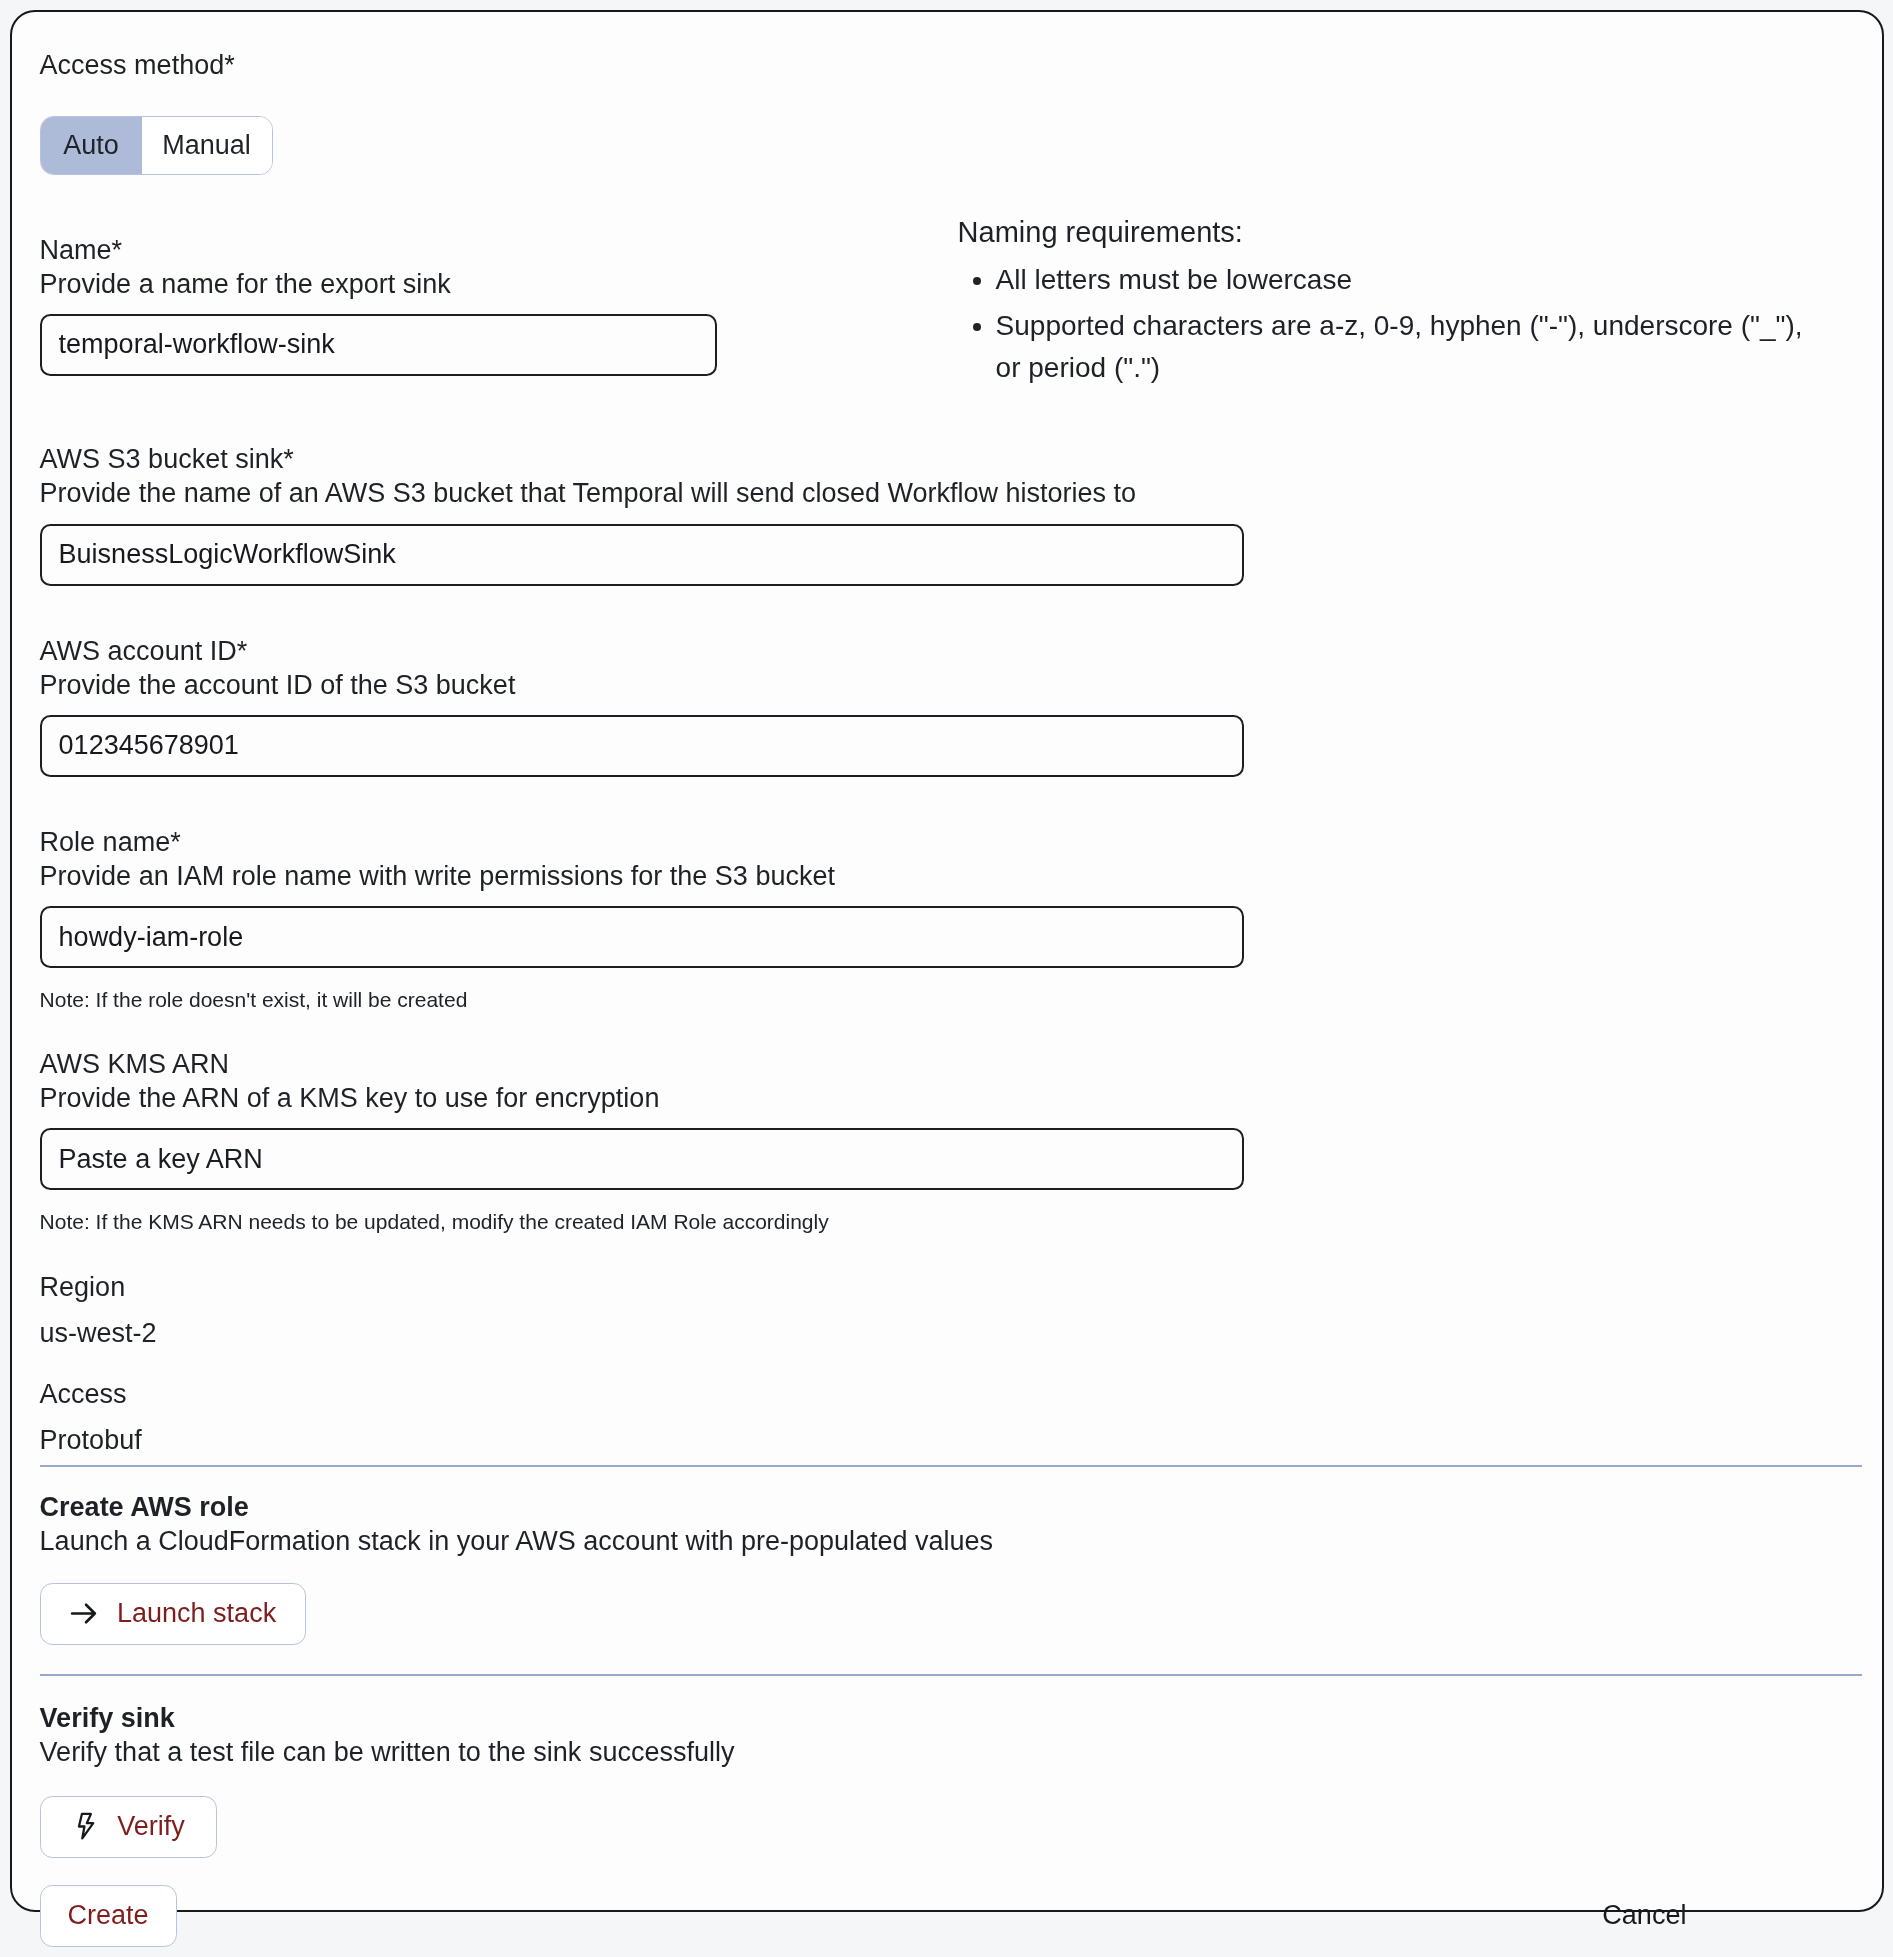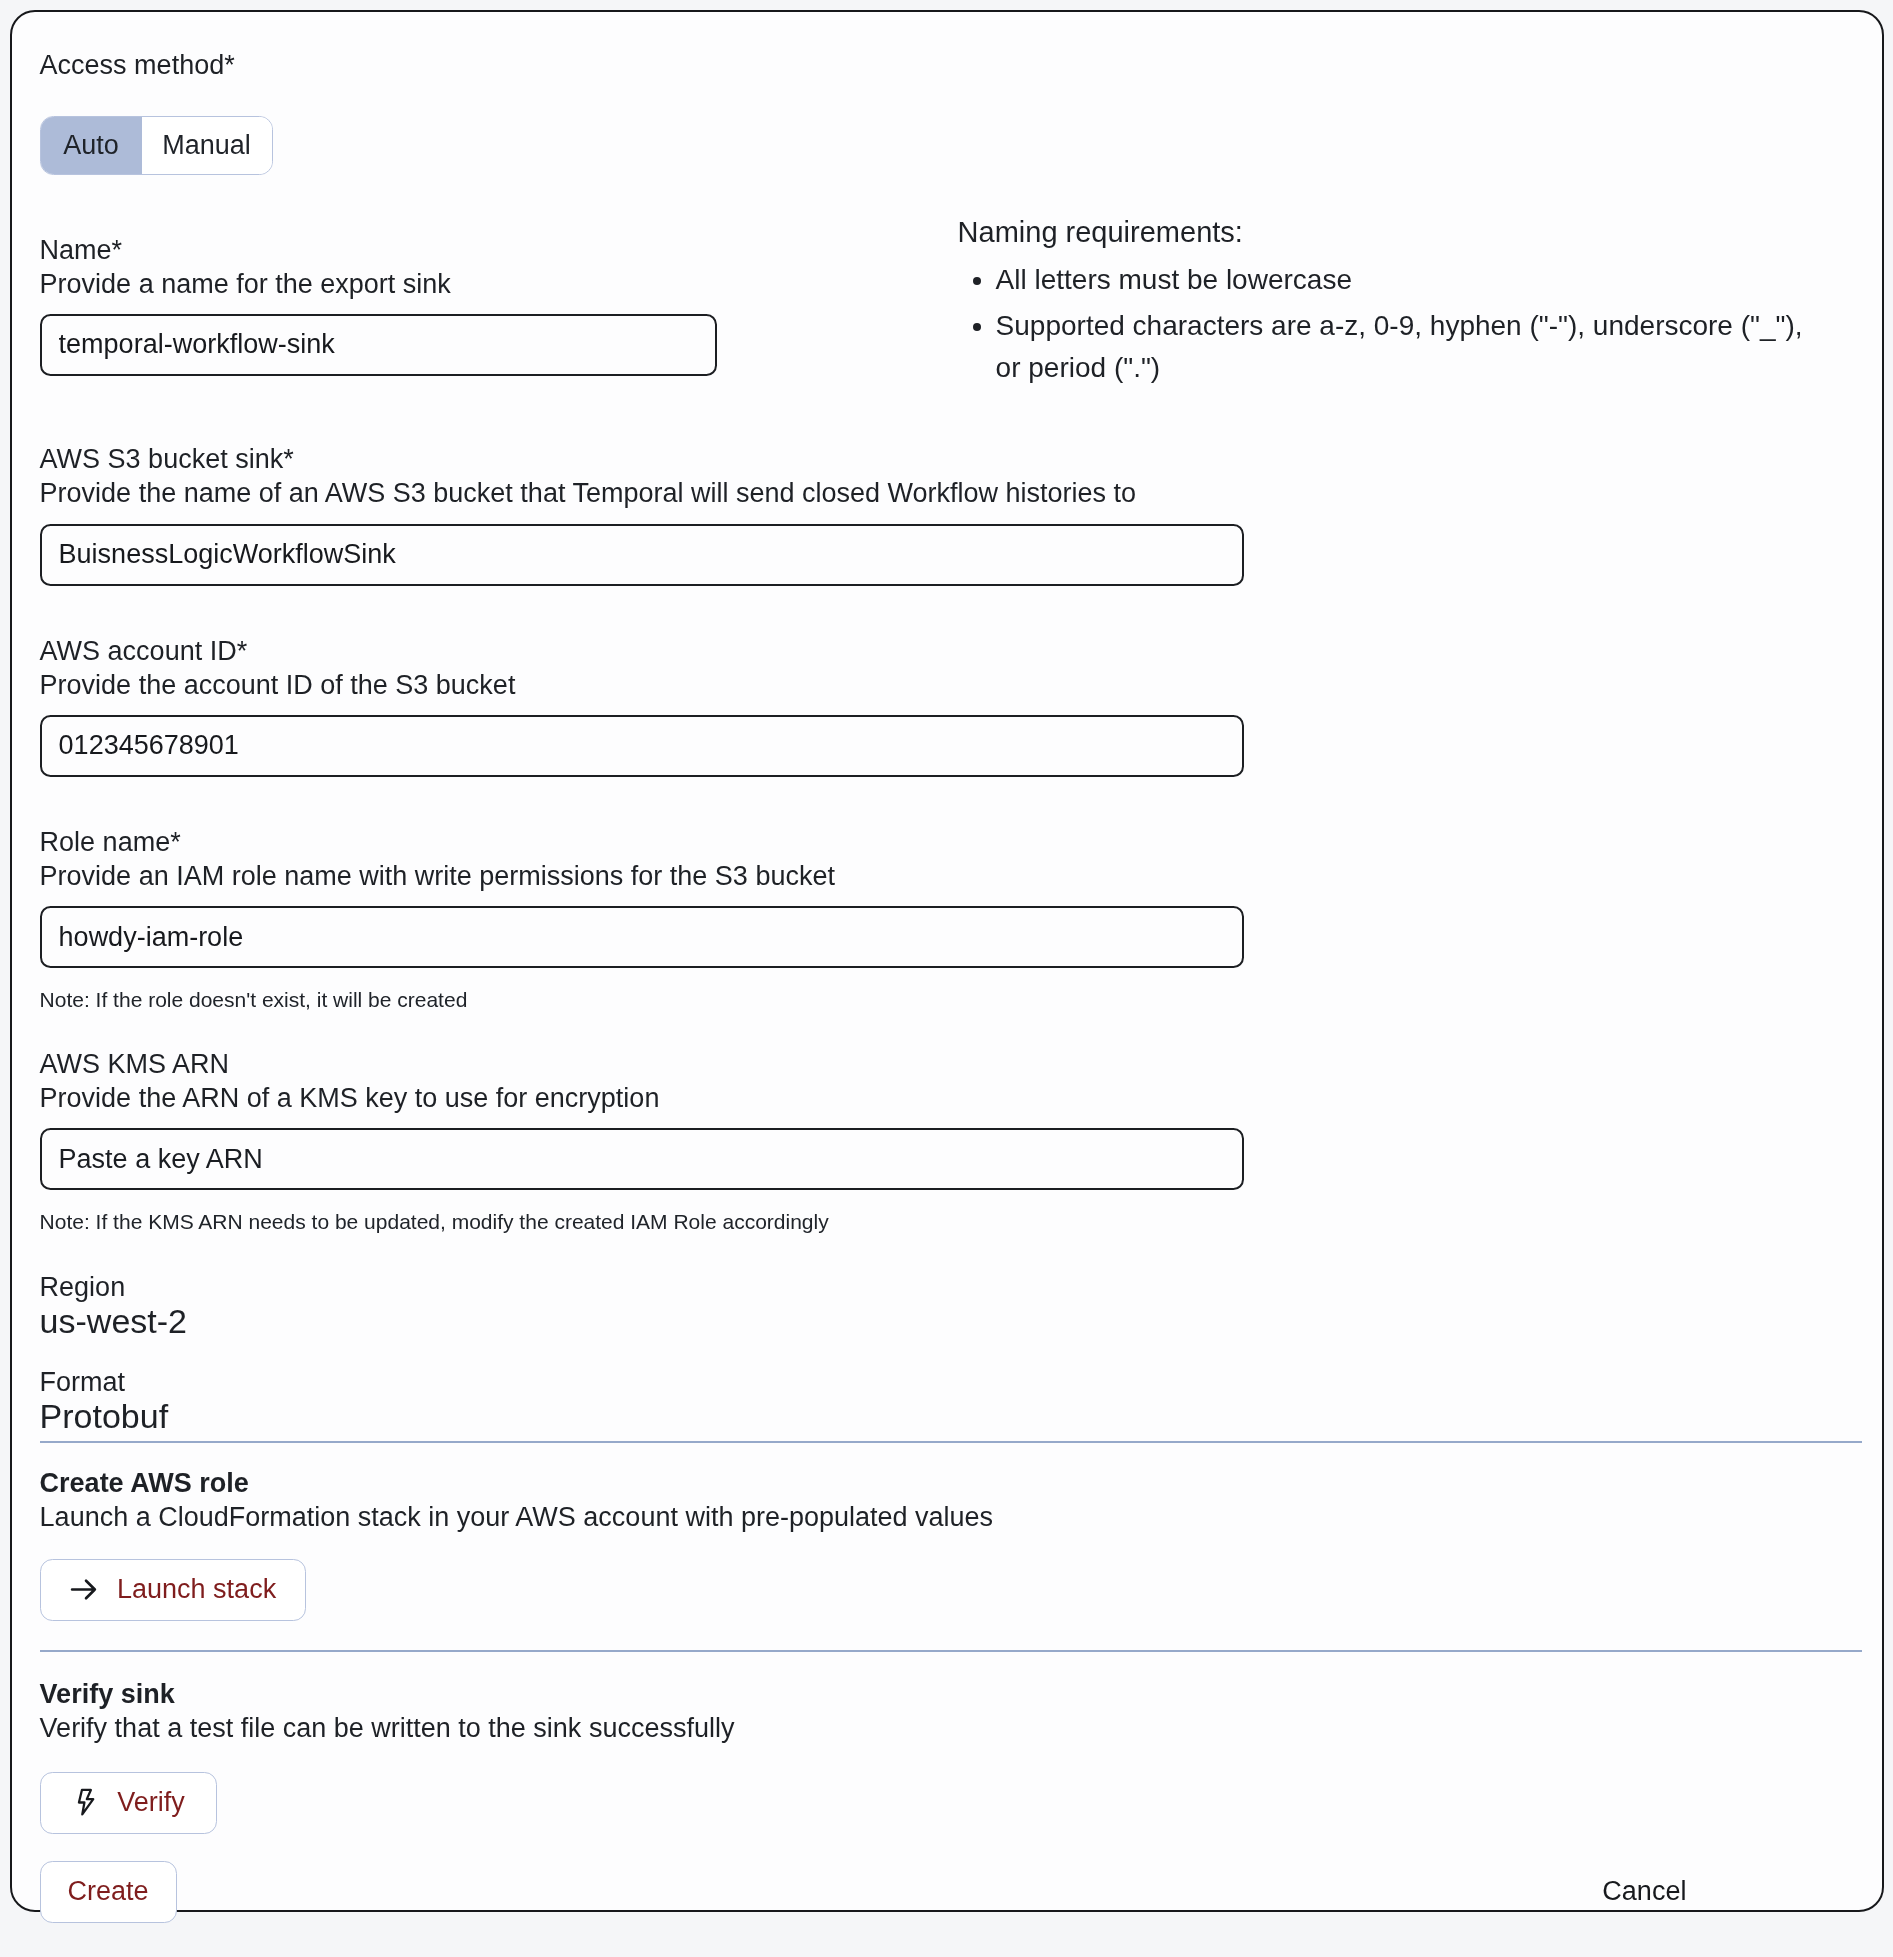--- a/index.html
+++ b/index.html
@@ -66,21 +66,21 @@
   .name-col { width:677px; }
   .name-col .text-input { width:677px; }
   .naming-panel { margin-left:241px; width:870px; margin-top:-7.6px; }
   .naming-title { font-size:29px; line-height:38px; }
   .naming-list { margin-top:7.6px; padding-left:38px; }
   .naming-list li { font-size:28px; line-height:42px; margin-bottom:4.8px; }
 
   
   .ro-field { margin-top:34px; }
   .ro-field.format { margin-top:27px; }
-  .ro-value { font-size:34px; line-height:34px; margin-top:0; }
+  .ro-value { font-size:27px; line-height:34px; margin-top:12px; }
 
   .divider { height:1.9px; background:#96a9ca; margin-top:7.6px; border:none; width:1822px; }
   .divider.second { margin-top:29px; }
 
   .section-title { font-size:27px; line-height:34px; font-weight:700; margin-top:23px; }
   .section-title.verify { margin-top:25px; }
   .section-desc { font-size:27px; line-height:34px; }
 
   .outline-btn {
     display:flex; align-items:center; justify-content:center; gap:17px;
@@ -165,21 +165,21 @@
     <input type="text" class="text-input" placeholder="Paste a key ARN" style="">
     <div class="note">Note: If the KMS ARN needs to be updated, modify the created IAM Role accordingly</div>
   </div>
 
   <div class="ro-field">
     <div class="field-label">Region</div>
     <div class="ro-value">us-west-2</div>
   </div>
 
   <div class="ro-field format">
-    <div class="field-label">Format</div>
+    <div class="field-label">Access</div>
     <div class="ro-value">Protobuf</div>
   </div>
 
   <div class="divider"></div>
 
   <div class="section-title">Create AWS role</div>
   <div class="section-desc">Launch a CloudFormation stack in your AWS account with pre-populated values</div>
 
   <button class="outline-btn launch-btn">
     <span class="icon">

